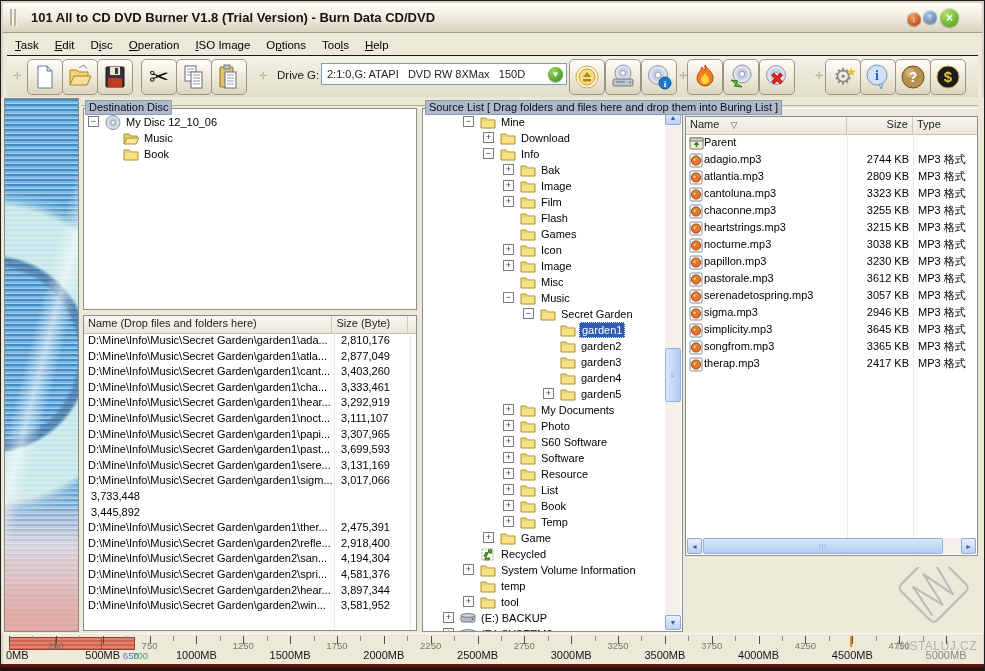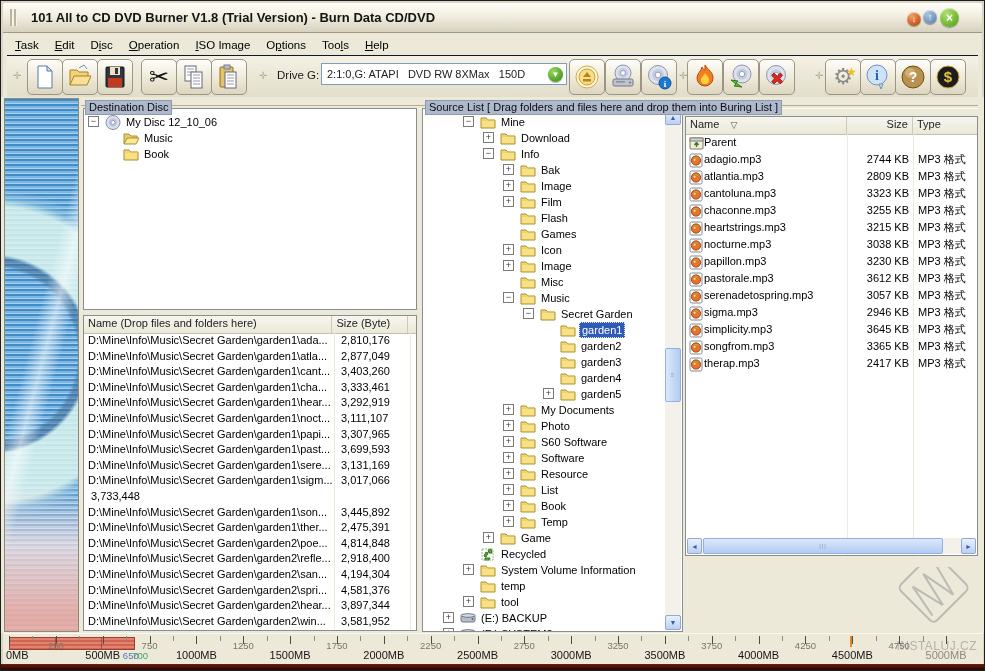--- a/index.html
+++ b/index.html
@@ -325,30 +325,25 @@
             <div class="bl-size">3,131,169</div>
           </div>
           <div class="lrow">
             <div class="bl-name">D:\Mine\Info\Music\Secret Garden\garden1\sigm...</div>
             <div class="bl-size">3,017,066</div>
           </div>
           <div class="lrow">
             <div class="bl-size">3,733,448</div>
           </div>
           <div class="lrow">
-            <div class="bl-name">D:\Mine\Info\Music\Secret Garden\garden1\son...</div>
             <div class="bl-size">3,445,892</div>
           </div>
           <div class="lrow">
             <div class="bl-name">D:\Mine\Info\Music\Secret Garden\garden1\ther...</div>
             <div class="bl-size">2,475,391</div>
-          </div>
-          <div class="lrow">
-            <div class="bl-name">D:\Mine\Info\Music\Secret Garden\garden2\poe...</div>
-            <div class="bl-size">4,814,848</div>
           </div>
           <div class="lrow">
             <div class="bl-name">D:\Mine\Info\Music\Secret Garden\garden2\refle...</div>
             <div class="bl-size">2,918,400</div>
           </div>
           <div class="lrow">
             <div class="bl-name">D:\Mine\Info\Music\Secret Garden\garden2\san...</div>
             <div class="bl-size">4,194,304</div>
           </div>
           <div class="lrow">

